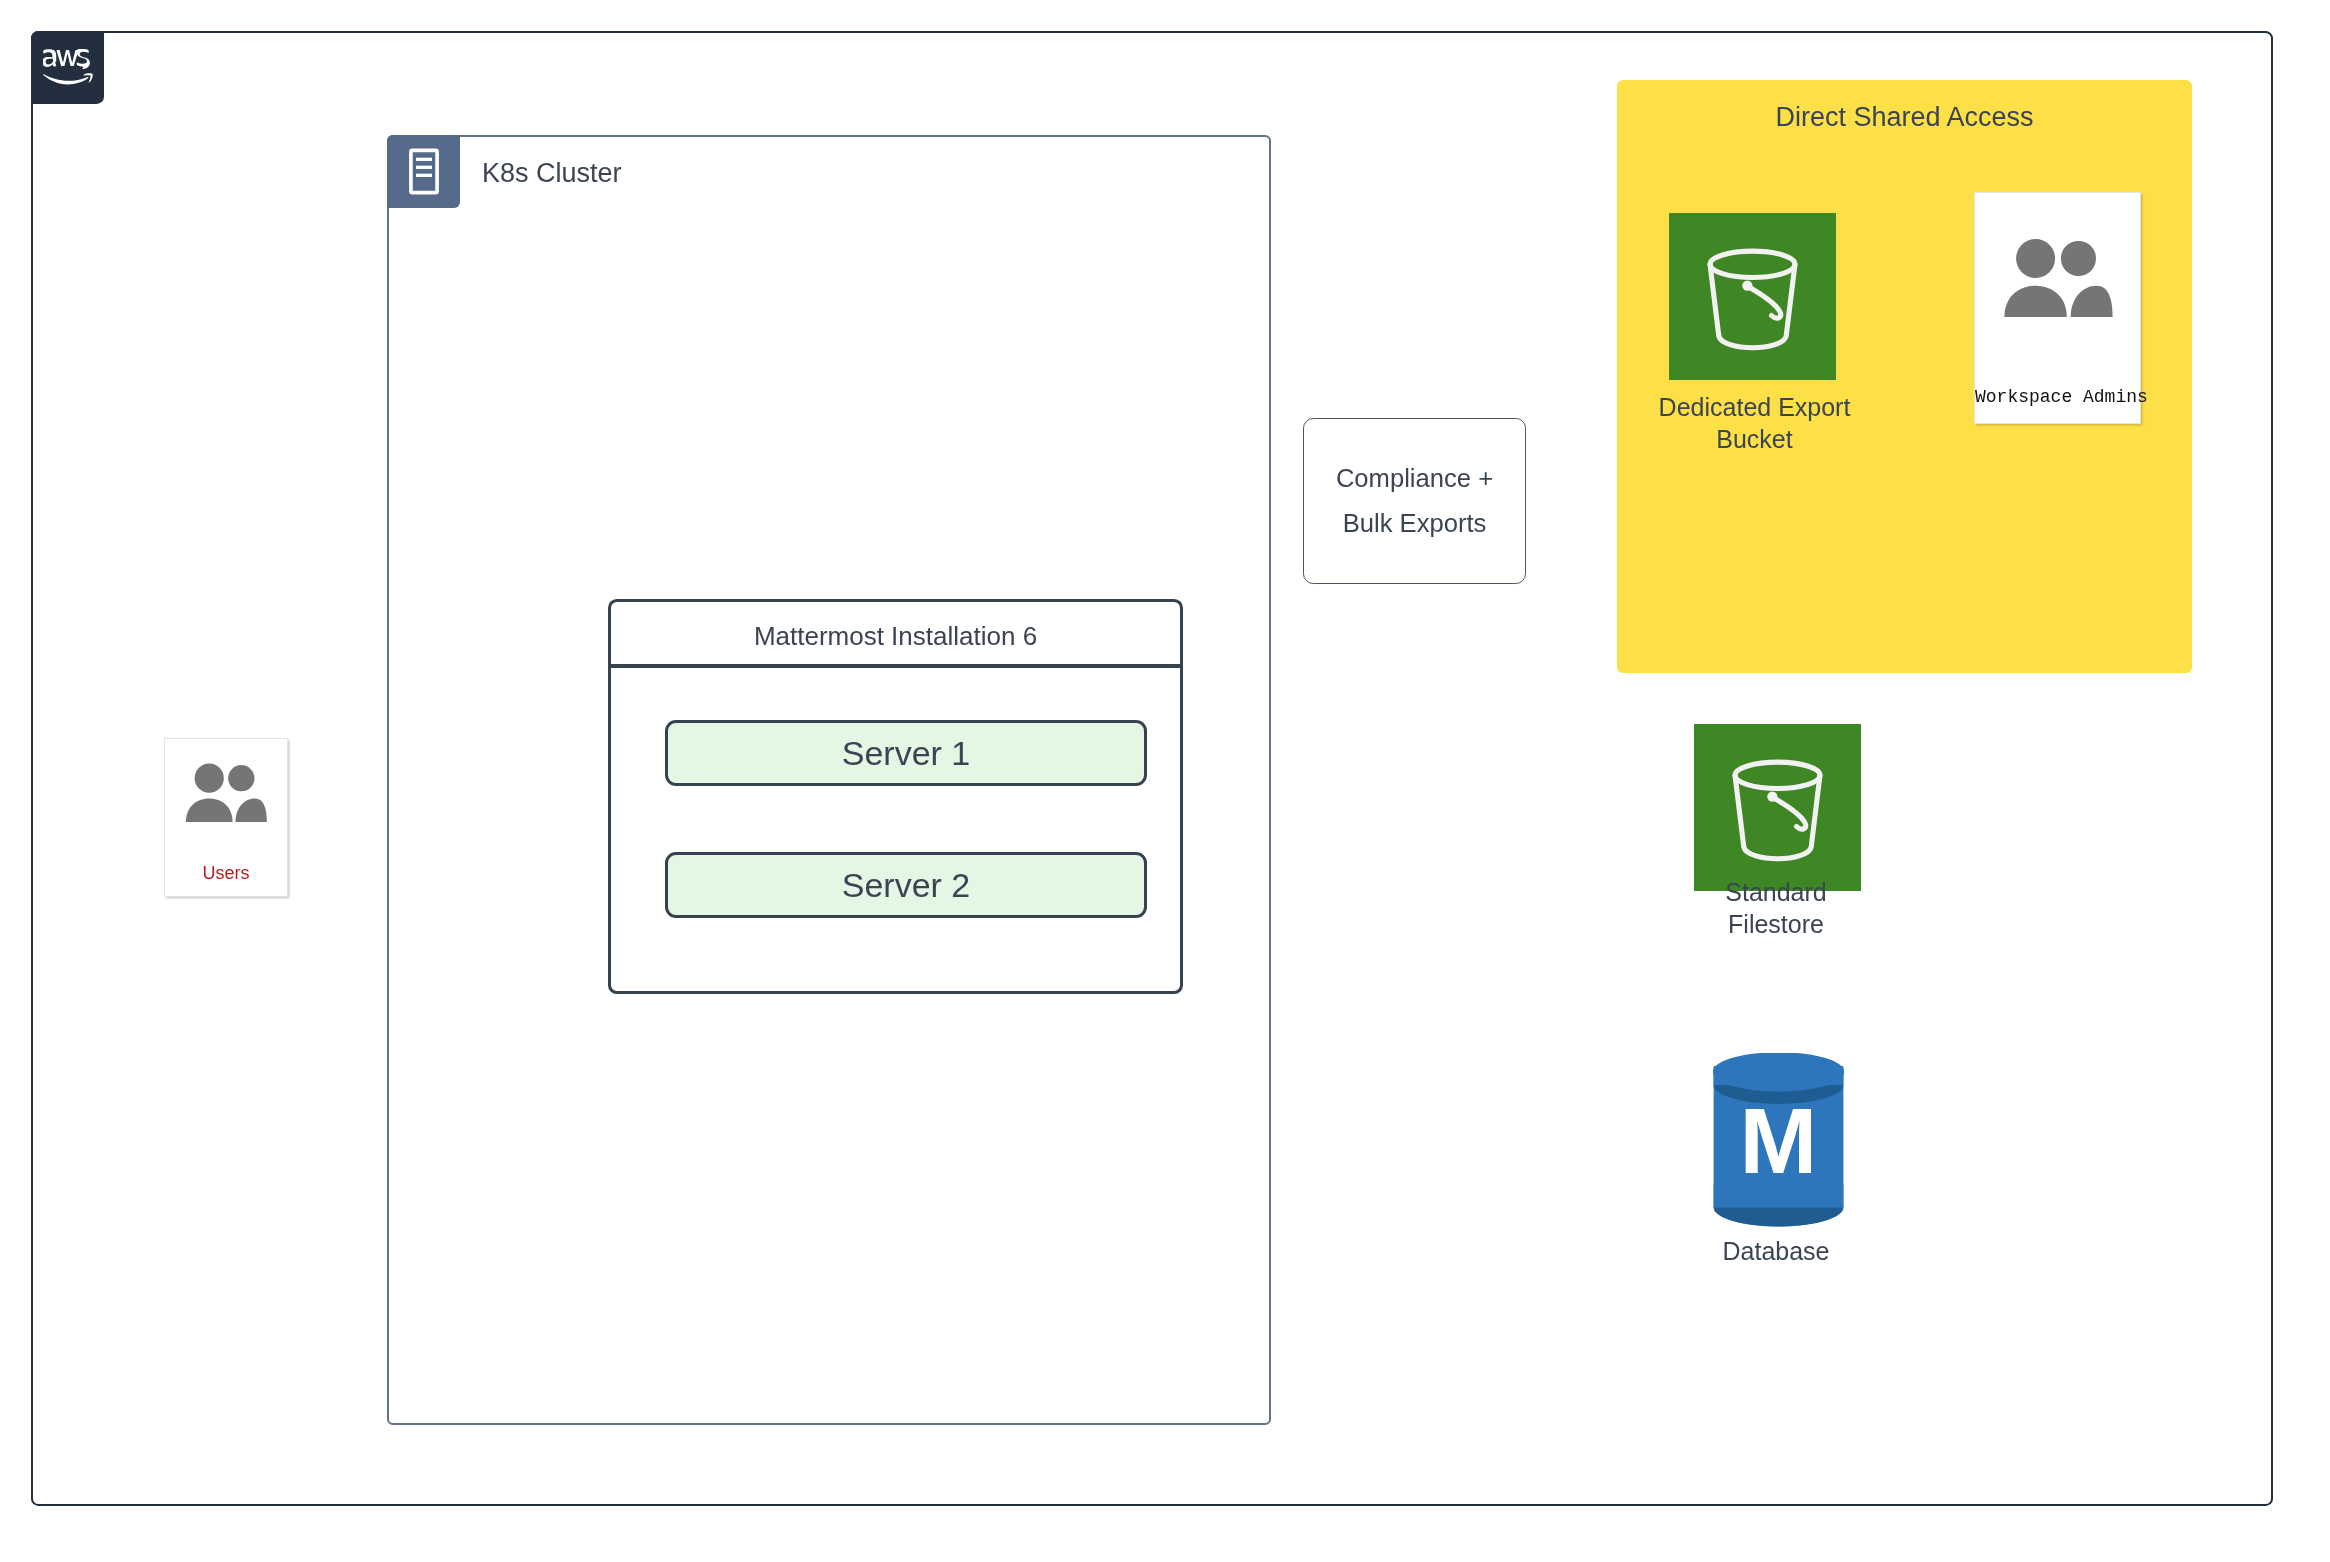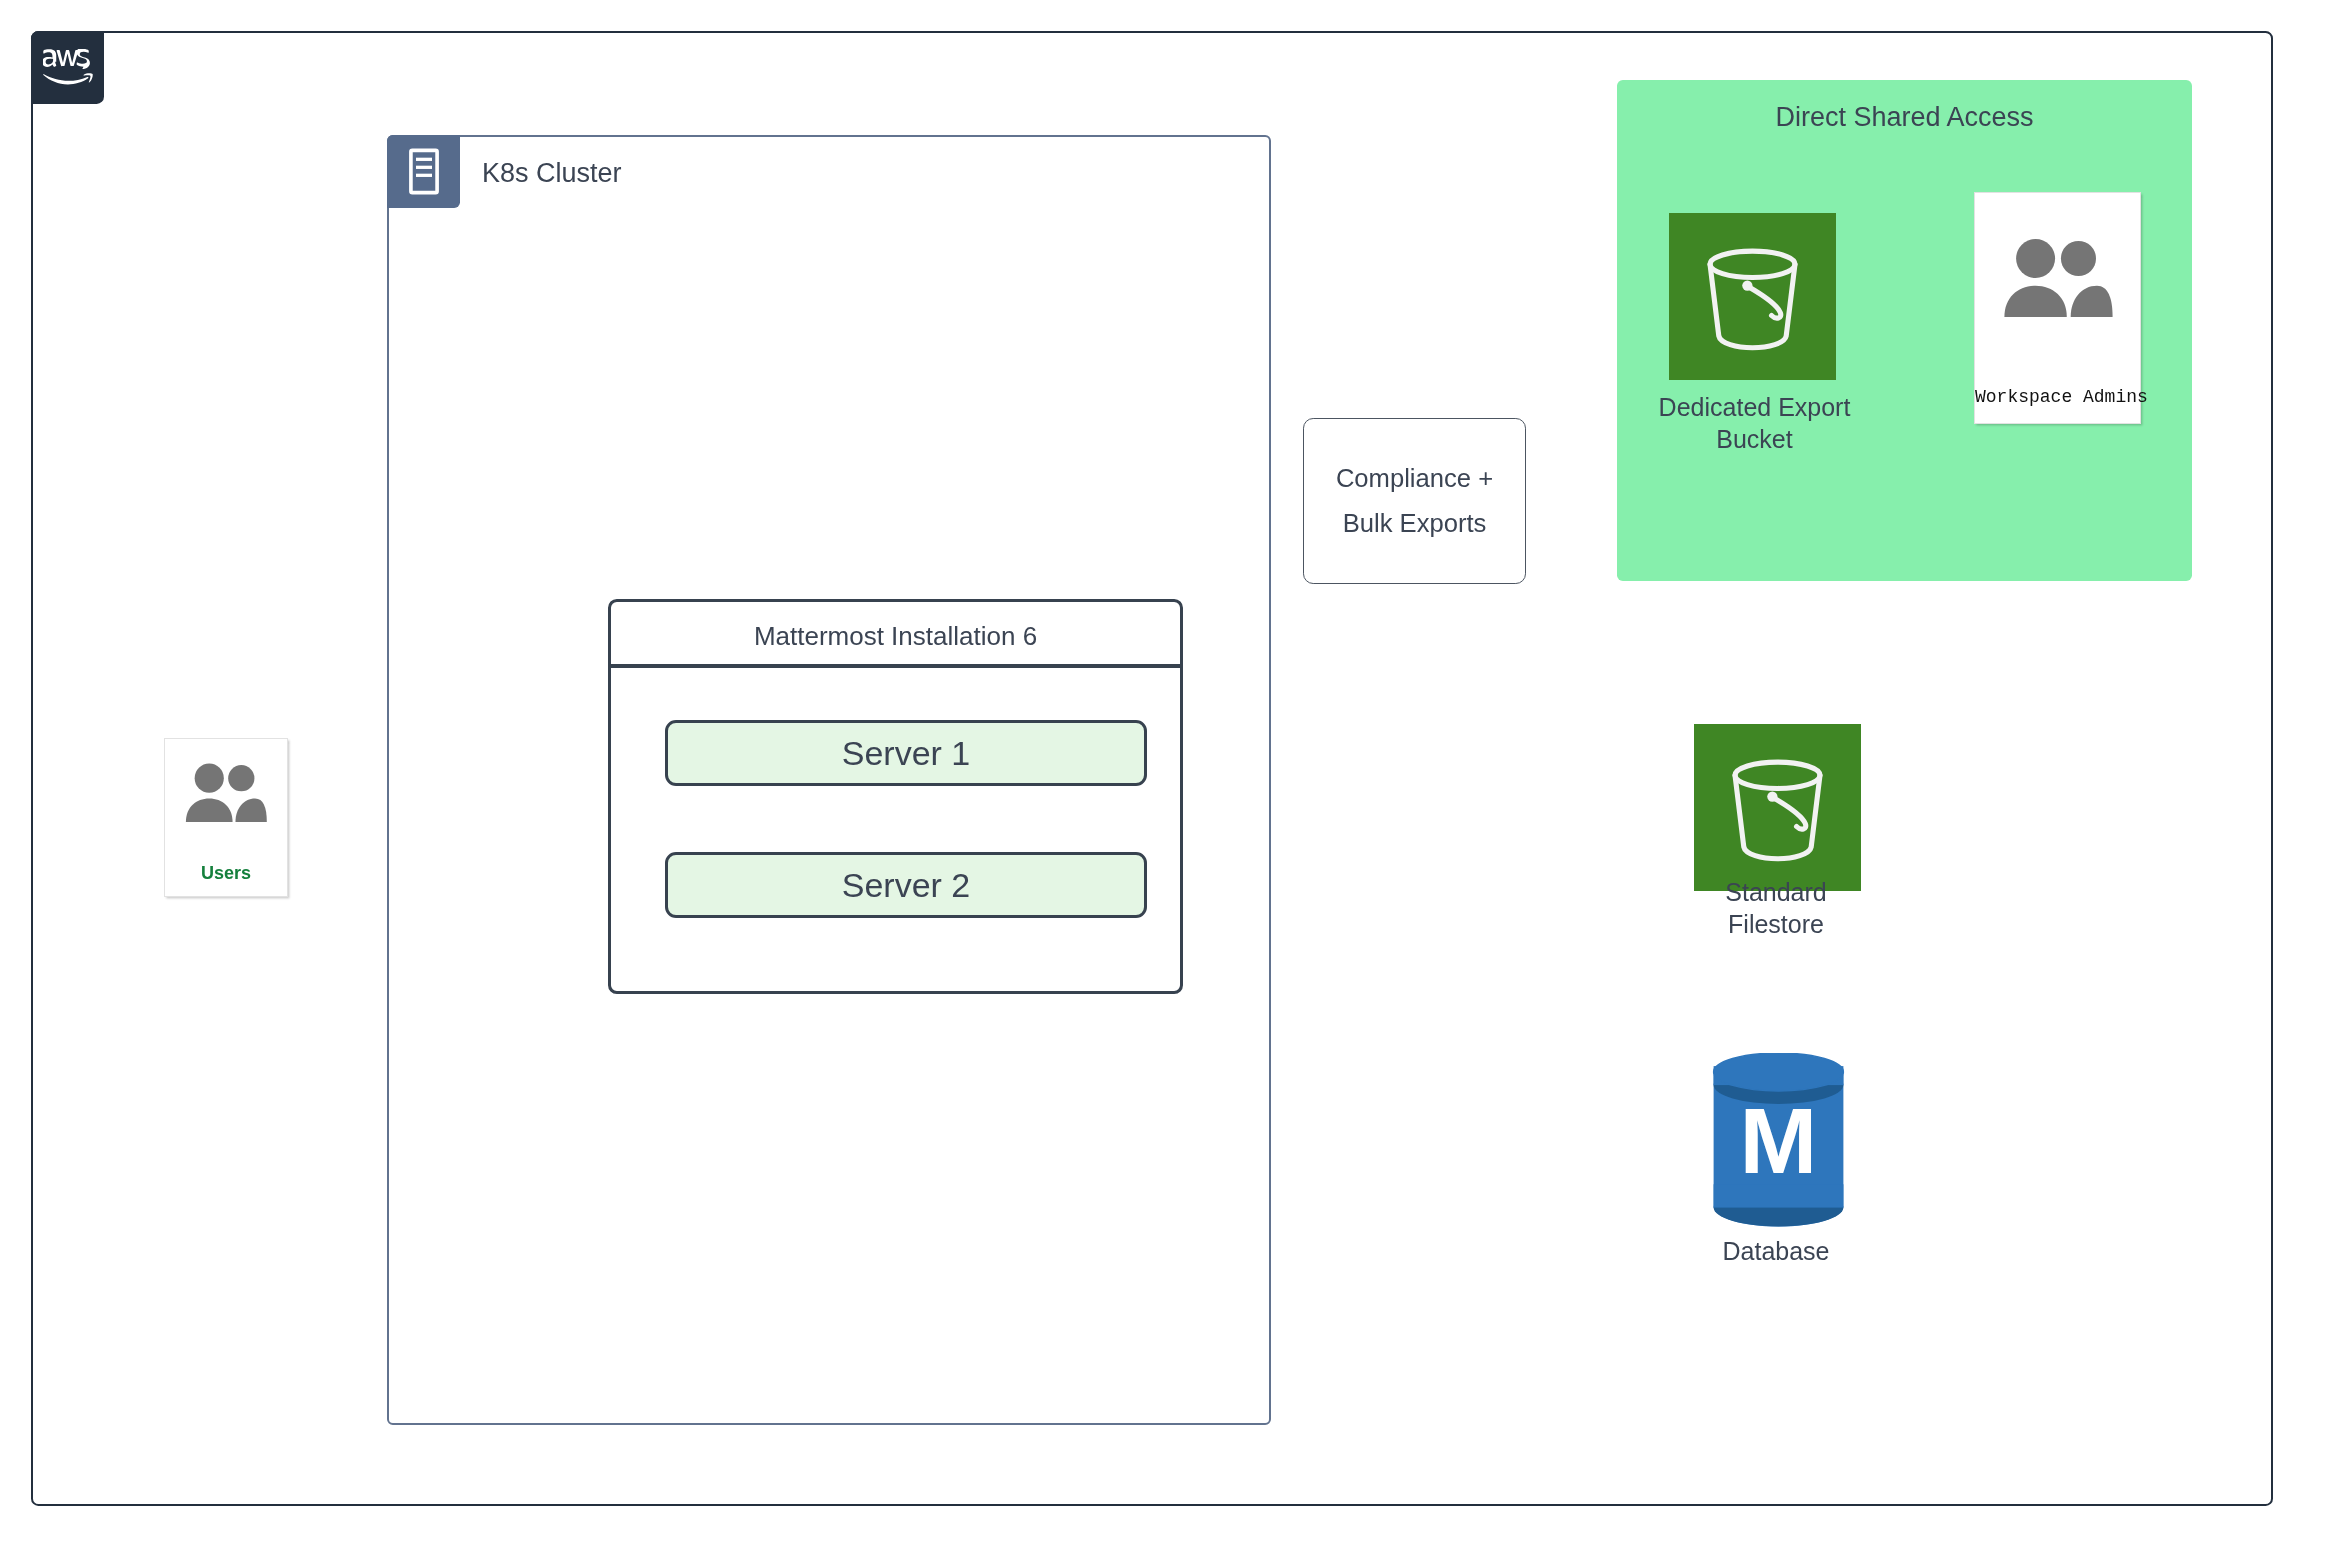--- a/index.html
+++ b/index.html
@@ -57,41 +57,41 @@
   #server-2{top:852px;}
 
   
   .person-card{
     background:#ffffff;border:0.7px solid #E2E2E2;
     box-shadow:1.5px 2.2px 2.2px rgba(0,0,0,0.22);
   }
   #users-card{left:164px;top:738px;width:124px;height:159px;}
   #users-label{
     position:absolute;left:0;right:0;bottom:11.7px;
-    text-align:center;font-size:18px;color:#15803d;font-weight:bold;
+    text-align:center;font-size:18px;color:#b91c1c;
   }
   #admins-card{left:1974px;top:192px;width:167px;height:232px;font-family:Liberation Mono, monospace;}
   #admins-label{
     position:absolute;left:0;right:0;bottom:16px;
     text-align:center;font-size:18px;color:#111111;white-space:nowrap;
   }
   .people-icon{position:absolute;left:50%;transform:translateX(-50%);}
 
   
   #compliance-box{
     left:1303px;top:418px;width:223px;height:166px;
     border:1.5px solid #4C5561;border-radius:10.2px;background:#ffffff;
     display:flex;flex-direction:column;align-items:center;justify-content:center;
     font-size:25.6px;color:#3B4453;line-height:1.28;text-align:center;gap:12px;
   }
 
   
   #dsa-group{
-    left:1617px;top:80px;width:575px;height:501px;
-    background:#86efac;border-radius:5.8px;
+    left:1617px;top:80px;width:575px;height:593px;
+    background:#fde047;border-radius:5.8px;
   }
   #dsa-title{
     position:absolute;left:0;right:0;top:22px;text-align:center;
     font-size:27px;color:#3B4453;
   }
 
   
   .s3-tile{width:167px;height:167px;background:#3F8624;}
   #export-bucket-tile{left:1669px;top:213px;}
   #filestore-tile{left:1694px;top:724px;}

